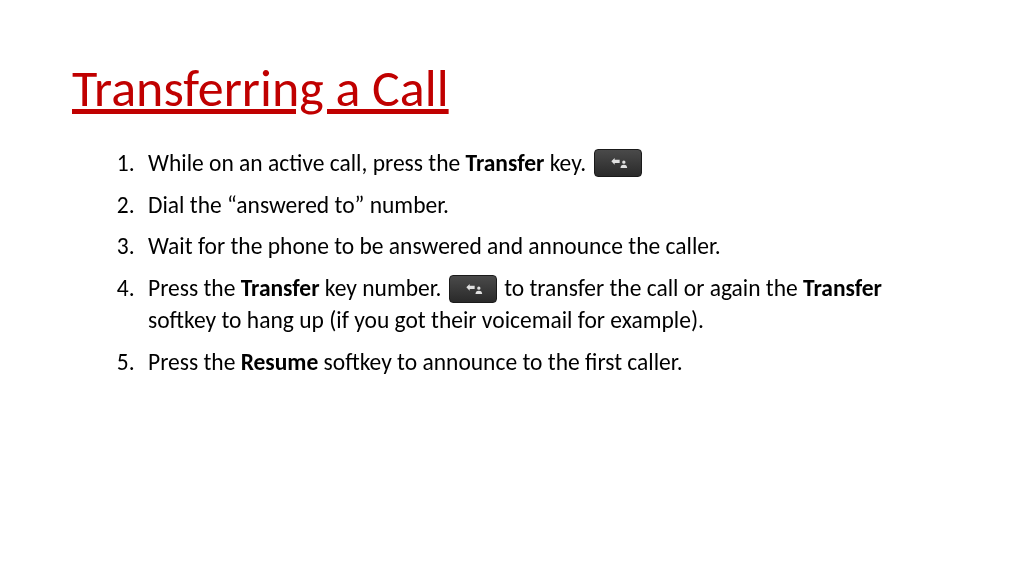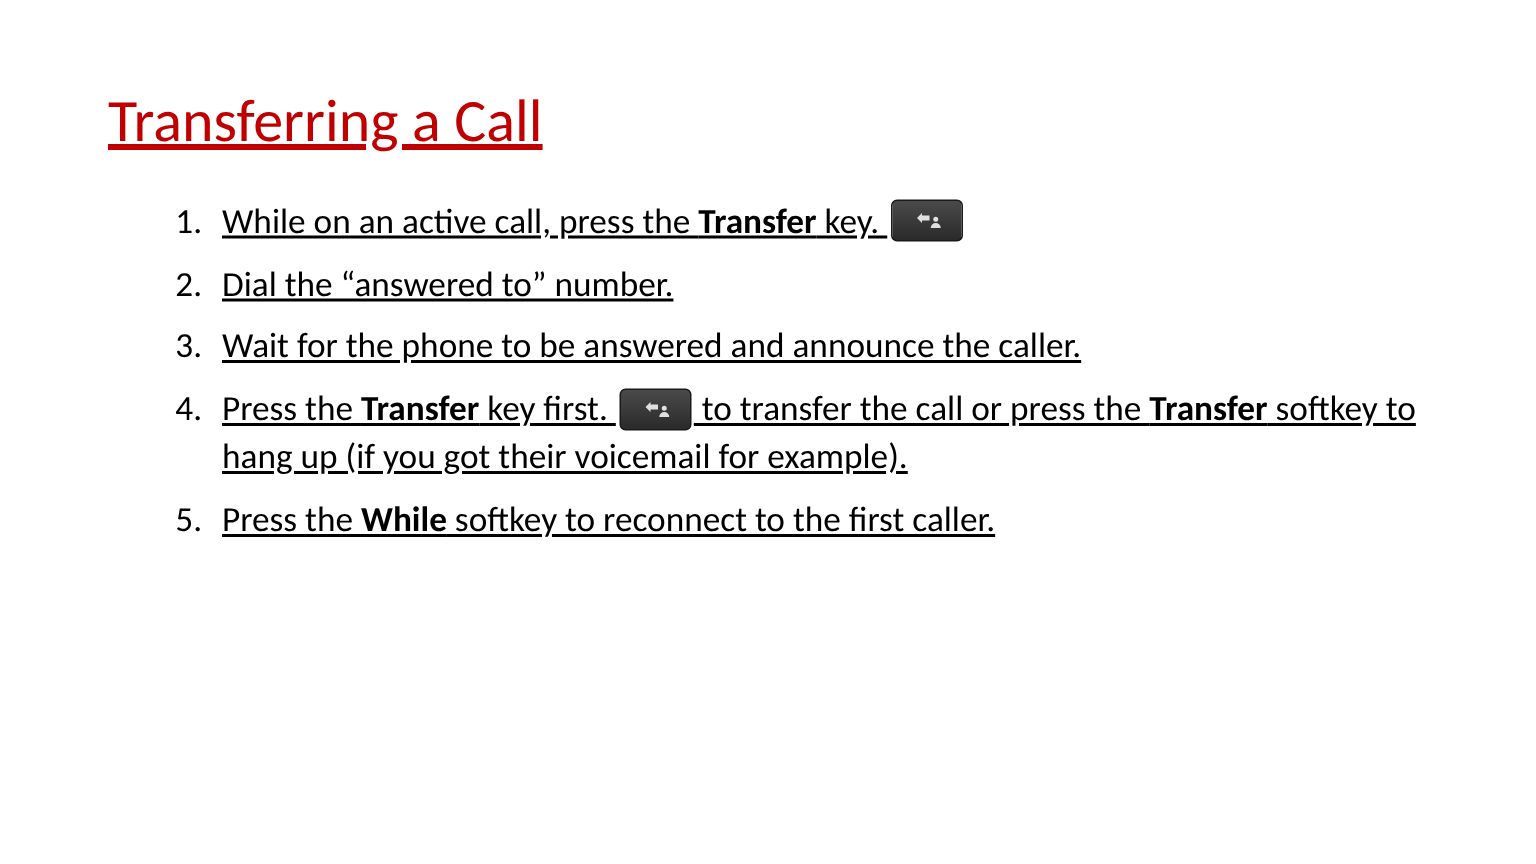--- a/index.html
+++ b/index.html
@@ -9,37 +9,36 @@
     }
     body {
       width: 1024px;
       height: 576px;
       background: #ffffff;
       font-family: Calibri, "Segoe UI", Arial, sans-serif;
       padding: 56px 72px 0 72px;
       color: #000;
     }
     .title {
-      font-size: 40px;
+      font-size: 52px;
       color: #c00000;
       text-decoration: underline;
       margin-bottom: 28px;
       font-weight: 400;
     }
     ol {
       list-style: decimal;
       padding-left: 68px;
       font-size: 23.5px;
       line-height: 1.35;
       color: #000;
     }
     li {
       margin-bottom: 10px;
       padding-left: 8px;
-      text-decoration: underline;
     }
     .bold {
       font-weight: 700;
     }
     .key-icon {
       display: inline-flex;
       align-items: center;
       justify-content: center;
       width: 48px;
       height: 28px;
@@ -70,22 +69,22 @@
         </svg>
       </span>
   </li>
   <li>
     <span>Dial the “answered to” number.</span>
   </li>
   <li>
     <span>Wait for the phone to be answered and announce the caller.</span>
   </li>
   <li>
-    <span>Press the </span><span class="bold">Transfer</span><span> key first. </span><span class="key-icon">
+    <span>Press the </span><span class="bold">Transfer</span><span> key number. </span><span class="key-icon">
         <svg viewBox="0 0 24 16">
           <path d="M4 6 L8 2 L8 4 L14 4 L14 8 L8 8 L8 10 Z M15 14 A4 4 0 0 1 19 10 A4 4 0 0 1 23 14 Z M19 9 A2 2 0 1 1 19 5 A2 2 0 1 1 19 9 Z"></path>
         </svg>
-      </span><span> to transfer the call or press the </span><span class="bold">Transfer</span><span> softkey to hang up (if you got their voicemail for example).</span>
+      </span><span> to transfer the call or again the </span><span class="bold">Transfer</span><span> softkey to hang up (if you got their voicemail for example).</span>
   </li>
   <li>
-    <span>Press the </span><span class="bold">While</span><span> softkey to reconnect to the first caller.</span>
+    <span>Press the </span><span class="bold">Resume</span><span> softkey to announce to the first caller.</span>
   </li>
 </ol>
 
 </body></html>

